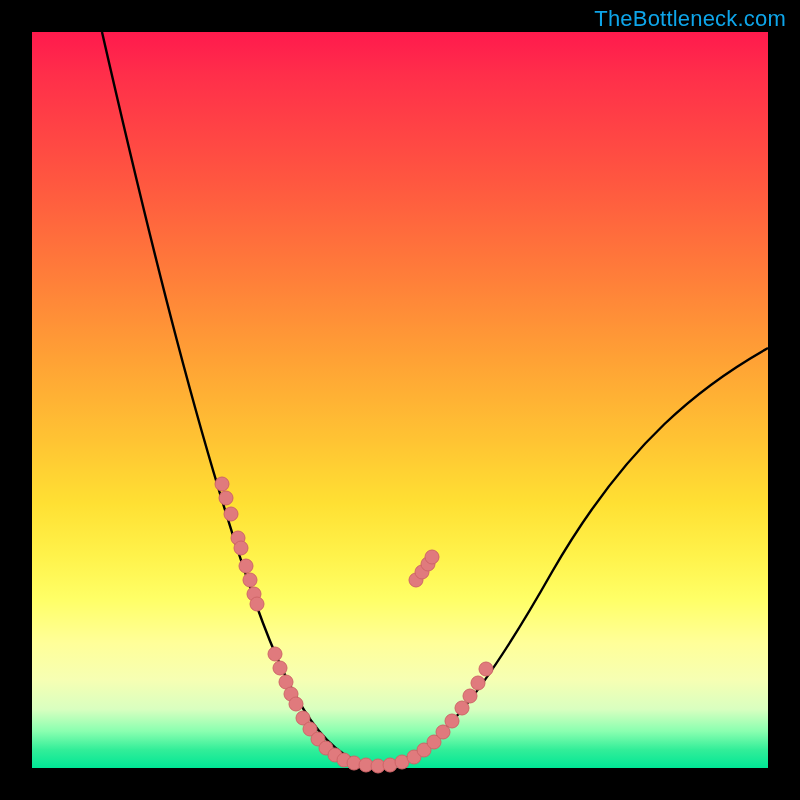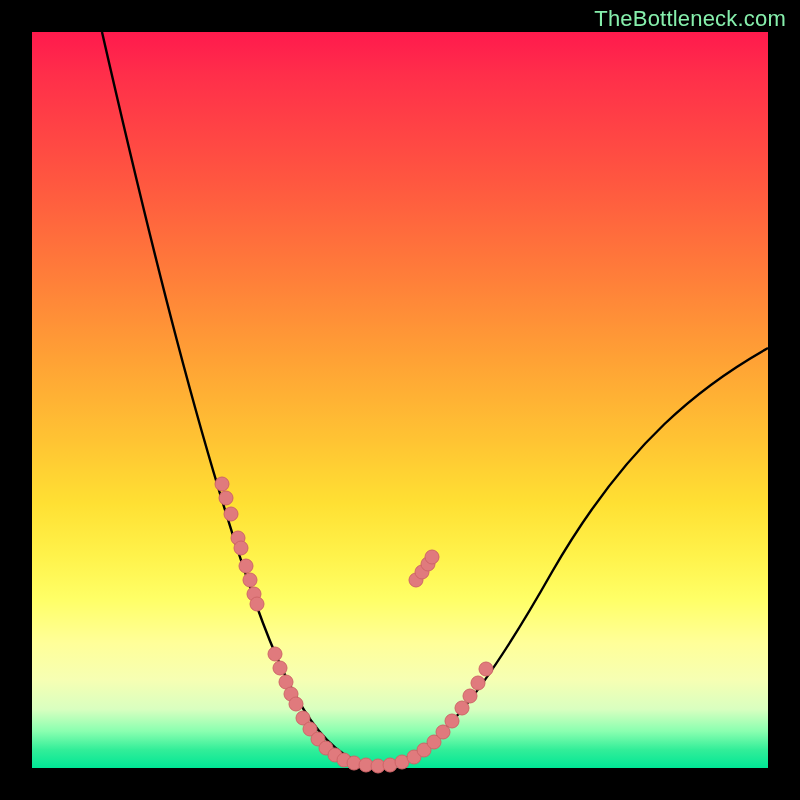--- a/index.html
+++ b/index.html
@@ -42,21 +42,21 @@
       #d9ffc0 92%,
       #8affb0 95%,
       #33ee99 97.5%,
       #00e695 100%
     );
   }
   .watermark {
     position: absolute;
     top: 6px;
     right: 14px;
-    color: #86efac;
+    color: #0ea5e9;
     font-size: 22px;
     letter-spacing: 0.2px;
     font-weight: 400;
     user-select: none;
   }
   svg.curve {
     position: absolute;
     left: 0;
     top: 0;
     width: 736px;

